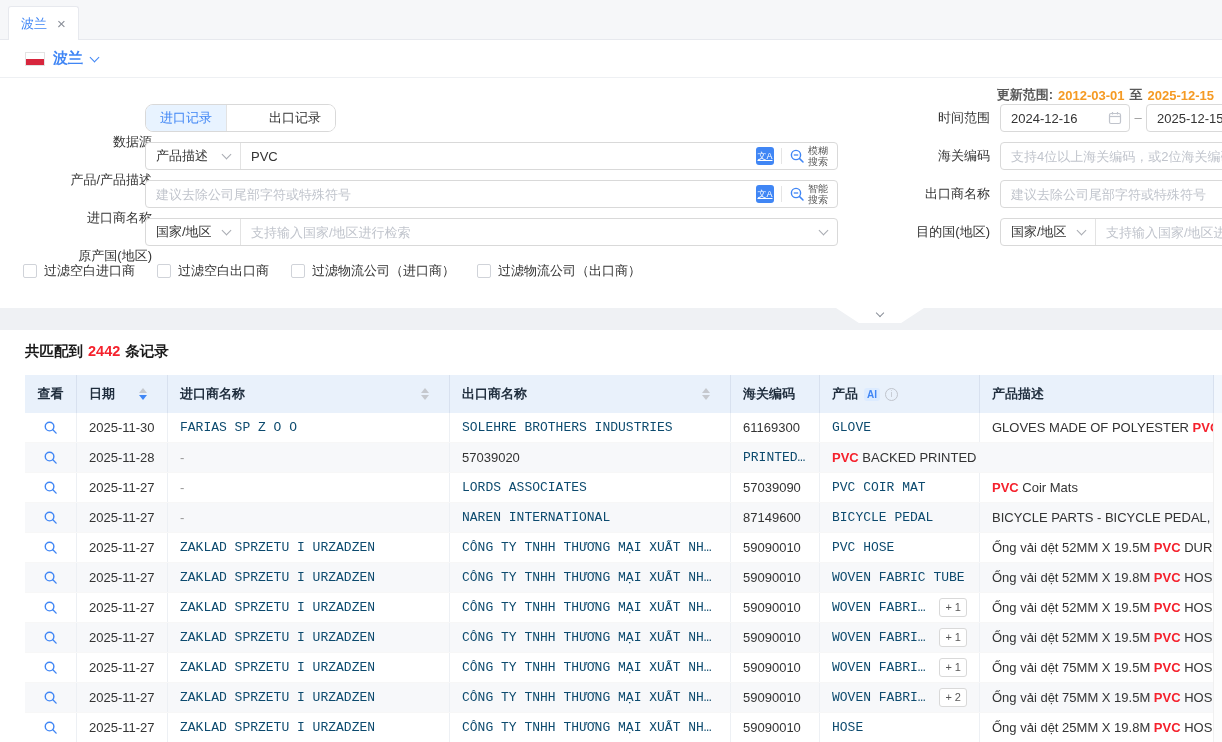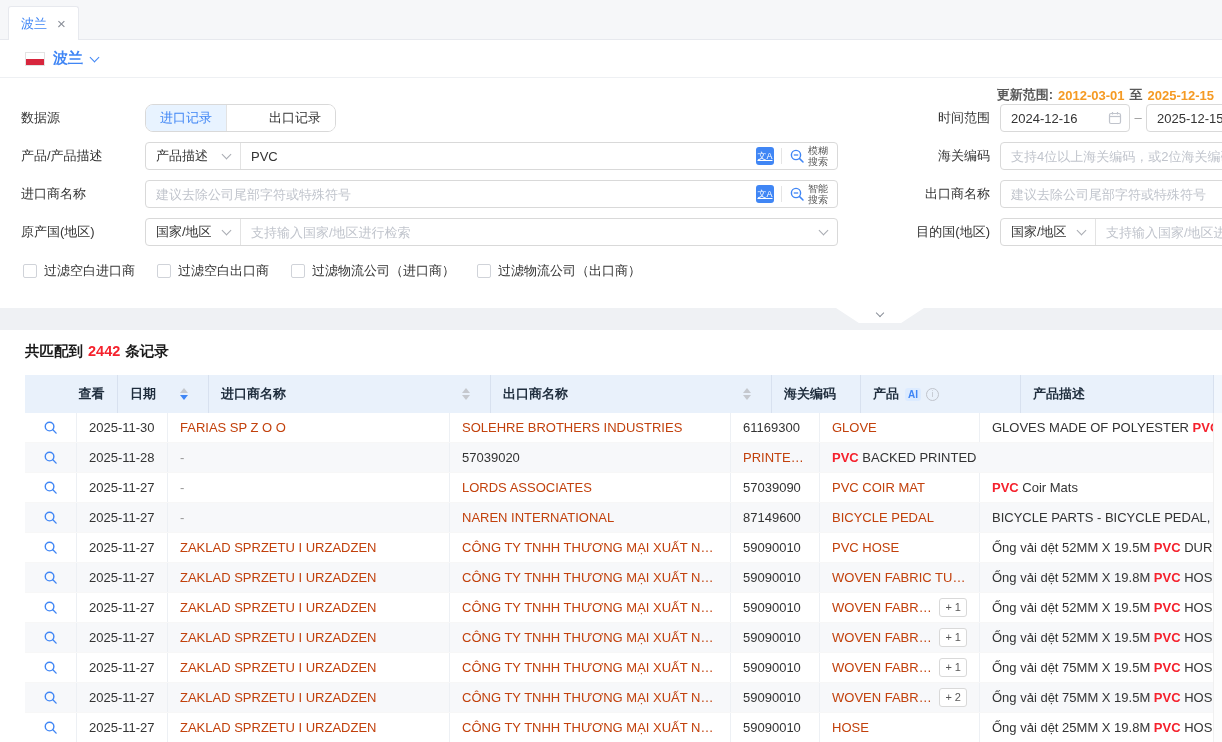--- a/index.html
+++ b/index.html
@@ -26,21 +26,21 @@
     border-bottom:1.5px solid #a8abb2; transform:rotate(45deg); margin-top:-3px; }
   .chev.blue { border-color:#4086f5; }
 
   
   .update-range { position:absolute; top:86px; right:8px; display:flex; gap:5px;
     align-items:center; font-size:13px; color:#595959; font-weight:bold; }
   .update-range .odate { color:#f59a23; }
 
   .frow { position:absolute; left:0; right:0; height:28px; }
   .r1{top:104px}.r2{top:142px}.r3{top:180px}.r4{top:218px}
-  .flabel { position:absolute; left:21px; width:110px; text-align:left; line-height:28px; color:#333; }
+  .flabel { position:absolute; left:42px; width:110px; text-align:right; line-height:28px; color:#333;margin-top:24px; }
   .flabel-r { position:absolute; left:880px; width:110px; text-align:right; line-height:28px; color:#333; }
 
   .seg { position:absolute; left:145px; display:inline-flex; border:1px solid #d9d9d9;
     border-radius:8px; overflow:hidden; height:28px; background:#fff; }
   .seg .segbtn { border:none; background:#fff; padding:0 14px; font-size:13px; color:#333;
     cursor:pointer; line-height:26px; font-family:inherit; }
   .seg .segbtn.active { background:#e8f3ff; color:#4086f5; }
   .seg .segbtn + .segbtn { border-left:1px solid #e3e3e3;padding-left:42px; }
 
   .group { position:absolute; left:145px; width:693px; height:28px; border:1px solid #d9d9d9;
@@ -79,42 +79,42 @@
     justify-content:center; cursor:pointer; }
   .notch .chev { margin-top:2px; width:6px; height:6px; border-color:#8a8f99; }
 
   
   .results { position:absolute; top:330px; left:0; right:0; bottom:0; background:#fff; }
   .summary { position:absolute; top:12px; left:25px; font-size:14.5px; font-weight:bold; color:#1a1a1a; }
   .summary .count { color:#f5222d; margin:0 5px; }
 
   .table { position:absolute; top:45px; left:25px; width:1197px; bottom:0; overflow:hidden; }
   .thead, .trow { display:grid; grid-template-columns:52px 91px 282px 281px 89px 160px minmax(0,1fr); }
-  .thead { height:38px; background:#e9f1fb;padding-left:41px; }
+  .thead { height:38px; background:#e9f1fb; }
   .th { display:flex; align-items:center; padding:0 12px; font-weight:bold; font-size:13px;
     color:#1f2d3d; border-right:1px solid #d8e1ef; overflow:hidden; white-space:nowrap; }
   .th:last-child { border-right:none; }
   .th.center { justify-content:center; padding:0; }
   .sorter { display:inline-flex; flex-direction:column; gap:2px; margin-left:auto; margin-right:8px;
     cursor:pointer; flex:none; }
   .car { width:0; height:0; border-left:4px solid transparent; border-right:4px solid transparent; }
   .car.up { border-bottom:5px solid #c5c8ce; } .car.down { border-top:5px solid #c5c8ce; } .car.down.on { border-top-color:#4086f5; }
   .ai-badge { background:#dcebff; color:#4086f5; font-size:10px; font-weight:bold; border-radius:3px;
     padding:1px 3px; margin-left:6px; flex:none; }
   .info-icon { width:13px; height:13px; border:1px solid #c0c4cc; border-radius:50%; color:#c0c4cc;
     font-size:9px; font-weight:normal; display:inline-flex; align-items:center; justify-content:center;
     margin-left:5px; flex:none; font-style:normal; }
 
   .trow { height:30px; border-bottom:1px solid #f7f7f7; background:#fff; }
   .trow:nth-child(even) { background:#f7f8fa; }
   .td { display:flex; align-items:center; padding:0 12px; border-right:1px solid #edf0f4;
     overflow:hidden; white-space:nowrap; font-size:13px; color:#333; }
   .td:last-child { border-right:none; }
   .td.center { justify-content:center; padding:0; }
-  .link { color:#c2410c; cursor:pointer; overflow:hidden; text-overflow:ellipsis; white-space:nowrap; }
+  .link { color:#0c4a6e; cursor:pointer; overflow:hidden; text-overflow:ellipsis; white-space:nowrap;font-family:Liberation Mono, monospace; }
   .dash { color:#999; }
   .extra-badge { border:1px solid #d9d9d9; border-radius:3px; color:#595959; font-size:11px;
     padding:0 5px; height:19px; line-height:17px; margin-left:7px; background:#fff; flex:none; cursor:pointer; }
   .kw { color:#f5222d; font-weight:bold; }
   .c-desc span { white-space:pre; }
   .view-btn { display:flex; align-items:center; justify-content:center; cursor:pointer; }
 
   .gutter-head { position:absolute; top:45px; left:1213px; width:9px; height:38px;
     background:#f2f7fd; border-left:1px solid #d8e1ef; }
   .gutter-body { position:absolute; top:83px; left:1213px; width:9px; bottom:0;

